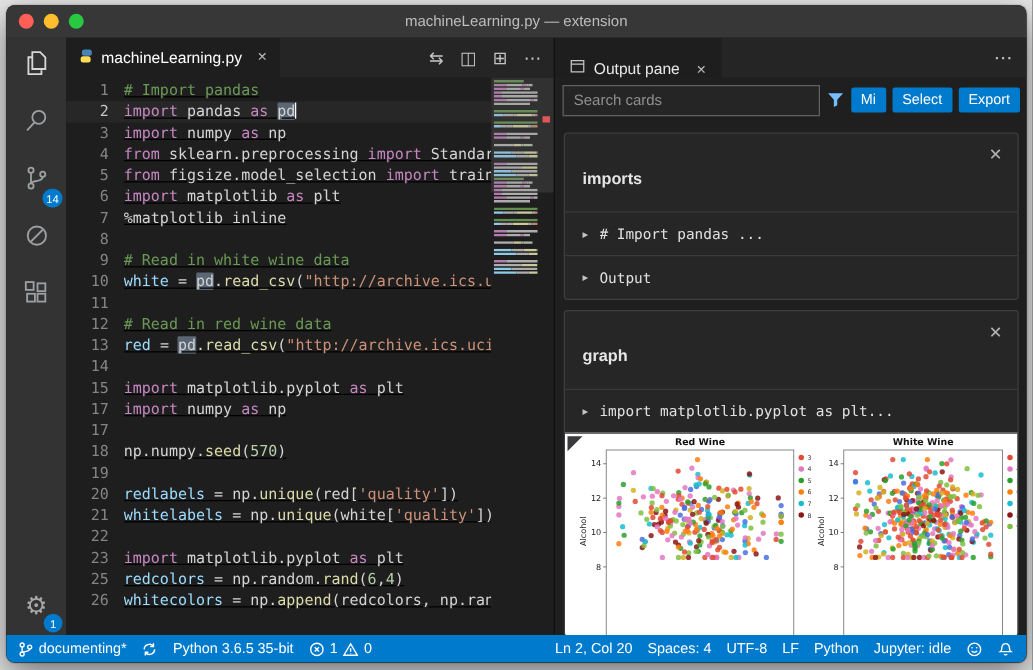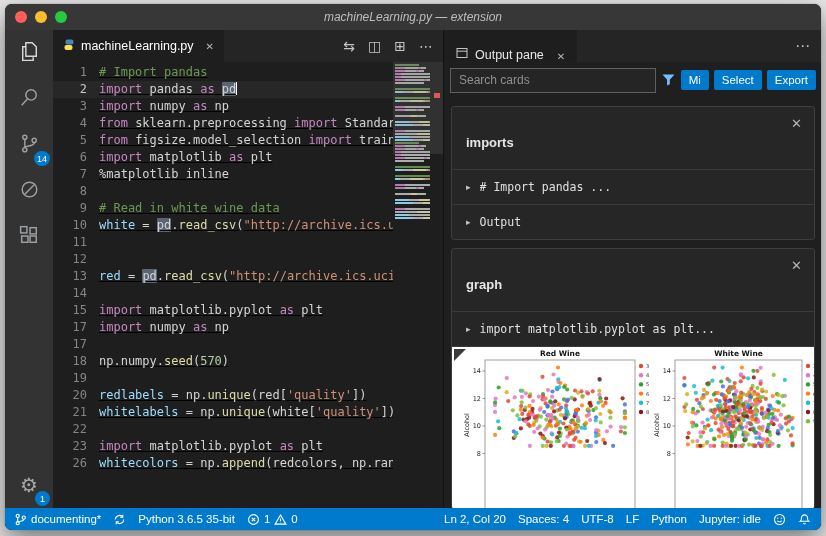--- a/index.html
+++ b/index.html
@@ -9,21 +9,21 @@
   .window { position:absolute; left:5px; top:4px; width:816px; height:526px; border-radius:7px;
             overflow:hidden; background:#1e1e1e; box-shadow:0 10px 28px rgba(0,0,0,.5), 0 0 1px rgba(0,0,0,.6);
             display:flex; flex-direction:column; }
 
   
   .titlebar { height:26px; background:#373738; position:relative; flex:0 0 26px; }
   .traffic { position:absolute; left:10px; top:7px; display:flex; gap:8px; }
   .tl { width:12px; height:12px; border-radius:50%; display:inline-block; }
   .tl.red{background:#ff5f57}.tl.yellow{background:#febc2e}.tl.green{background:#28c841}
   .wtitle { position:absolute; left:0; right:0; top:0; height:26px; line-height:26px; text-align:center;
-            color:#bdbdbd; font-size:12px;font-style:italic; }
+            color:#bdbdbd; font-size:12px; }
 
   .main { flex:1; display:flex; min-height:0; }
 
   
   .activitybar { width:48px; background:#333333; display:flex; flex-direction:column; flex:0 0 48px; }
   .ab-item { height:46px; display:flex; align-items:center; justify-content:center; position:relative; }
   .ab-item svg { width:25px; height:25px; stroke:#9da0a2; fill:none; stroke-width:1.4; }
   .ab-item.bright svg { stroke:#d7d7d7; }
   .ab-spacer { flex:1; }
   .badge { position:absolute; right:3px; bottom:2px; min-width:15px; height:15px; border-radius:8px;
@@ -177,32 +177,33 @@
               <div class="code-line current"><span class="ln">2</span><span class="lc"><span class="tk-k">import</span><span class="tk-p"> pandas </span><span class="tk-k">as</span><span class="tk-p"> </span><span class="tk-p tk-hl">pd</span><span class="caret"></span></span></div>
               <div class="code-line"><span class="ln">3</span><span class="lc"><span class="tk-k">import</span><span class="tk-p"> numpy </span><span class="tk-k">as</span><span class="tk-p"> np</span></span></div>
               <div class="code-line"><span class="ln">4</span><span class="lc"><span class="tk-k">from</span><span class="tk-p"> sklearn.preprocessing </span><span class="tk-k">import</span><span class="tk-p"> StandardScaler</span></span></div>
               <div class="code-line"><span class="ln">5</span><span class="lc"><span class="tk-k">from</span><span class="tk-p"> figsize.model_selection </span><span class="tk-k">import</span><span class="tk-p"> train_test_split</span></span></div>
               <div class="code-line"><span class="ln">6</span><span class="lc"><span class="tk-k">import</span><span class="tk-p"> matplotlib </span><span class="tk-k">as</span><span class="tk-p"> plt</span></span></div>
               <div class="code-line"><span class="ln">7</span><span class="lc"><span class="tk-p">%matplotlib inline</span></span></div>
               <div class="code-line"><span class="ln">8</span><span class="lc"></span></div>
               <div class="code-line"><span class="ln">9</span><span class="lc"><span class="tk-c"># Read in white wine data</span></span></div>
               <div class="code-line"><span class="ln">10</span><span class="lc"><span class="tk-v">white</span><span class="tk-p"> = </span><span class="tk-p tk-hl">pd</span><span class="tk-p">.</span><span class="tk-f">read_csv</span><span class="tk-p">(</span><span class="tk-s">"http://archive.ics.uci.edu/ml/machine-learning-databases/wine-quality/winequality-white.csv"</span></span></div>
               <div class="code-line"><span class="ln">11</span><span class="lc"></span></div>
-              <div class="code-line"><span class="ln">12</span></div>
+              <div class="code-line"><span class="ln">12</span><span class="lc"><span class="tk-c"># Read in red wine data</span></span></div>
               <div class="code-line"><span class="ln">13</span><span class="lc"><span class="tk-v">red</span><span class="tk-p"> = </span><span class="tk-p tk-hl">pd</span><span class="tk-p">.</span><span class="tk-f">read_csv</span><span class="tk-p">(</span><span class="tk-s">"http://archive.ics.uci.edu/ml/machine-learning-databases/wine-quality/winequality-red.csv"</span></span></div>
               <div class="code-line"><span class="ln">14</span><span class="lc"></span></div>
               <div class="code-line"><span class="ln">15</span><span class="lc"><span class="tk-k">import</span><span class="tk-p"> matplotlib.pyplot </span><span class="tk-k">as</span><span class="tk-p"> plt</span></span></div>
               <div class="code-line"><span class="ln">17</span><span class="lc"><span class="tk-k">import</span><span class="tk-p"> numpy </span><span class="tk-k">as</span><span class="tk-p"> np</span></span></div>
               <div class="code-line"><span class="ln">17</span><span class="lc"></span></div>
               <div class="code-line"><span class="ln">18</span><span class="lc"><span class="tk-p">np.numpy.</span><span class="tk-f">seed</span><span class="tk-p">(</span><span class="tk-n">570</span><span class="tk-p">)</span></span></div>
               <div class="code-line"><span class="ln">19</span><span class="lc"></span></div>
               <div class="code-line"><span class="ln">20</span><span class="lc"><span class="tk-v">redlabels</span><span class="tk-p"> = np.</span><span class="tk-f">unique</span><span class="tk-p">(red[</span><span class="tk-s">'quality'</span><span class="tk-p">])</span></span></div>
               <div class="code-line"><span class="ln">21</span><span class="lc"><span class="tk-v">whitelabels</span><span class="tk-p"> = np.</span><span class="tk-f">unique</span><span class="tk-p">(white[</span><span class="tk-s">'quality'</span><span class="tk-p">])</span></span></div>
               <div class="code-line"><span class="ln">22</span><span class="lc"></span></div>
               <div class="code-line"><span class="ln">23</span><span class="lc"><span class="tk-k">import</span><span class="tk-p"> matplotlib.pyplot </span><span class="tk-k">as</span><span class="tk-p"> plt</span></span></div>
+              <div class="code-line"><span class="ln">25</span><span class="lc"><span class="tk-v">redcolors</span><span class="tk-p"> = np.random.</span><span class="tk-f">rand</span><span class="tk-p">(</span><span class="tk-n">6</span><span class="tk-p">,</span><span class="tk-n">4</span><span class="tk-p">)</span></span></div>
               <div class="code-line"><span class="ln">26</span><span class="lc"><span class="tk-v">whitecolors</span><span class="tk-p"> = np.</span><span class="tk-f">append</span><span class="tk-p">(redcolors, np.random.</span></span></div>
             </div>
           <div class="minimap">
               <div class="mm-row"><span class="mm-seg mm-c" style="width: 24px;"></span></div>
               <div class="mm-row"><span class="mm-seg mm-k" style="width: 10px;"></span><span class="mm-seg mm-p" style="width: 13px;"></span><span class="mm-seg mm-k" style="width: 3px;"></span><span class="mm-seg mm-p" style="width: 2px;"></span><span class="mm-seg mm-p" style="width: 3px;"></span></div>
               <div class="mm-row"><span class="mm-seg mm-k" style="width: 10px;"></span><span class="mm-seg mm-p" style="width: 11px;"></span><span class="mm-seg mm-k" style="width: 3px;"></span><span class="mm-seg mm-p" style="width: 5px;"></span></div>
               <div class="mm-row"><span class="mm-seg mm-k" style="width: 6px;"></span><span class="mm-seg mm-p" style="width: 37px;"></span></div>
               <div class="mm-row"><span class="mm-seg mm-k" style="width: 6px;"></span><span class="mm-seg mm-p" style="width: 40px;"></span></div>
               <div class="mm-row"><span class="mm-seg mm-k" style="width: 10px;"></span><span class="mm-seg mm-p" style="width: 19px;"></span><span class="mm-seg mm-k" style="width: 3px;"></span><span class="mm-seg mm-p" style="width: 6px;"></span></div>
               <div class="mm-row"><span class="mm-seg mm-p" style="width: 29px;"></span></div>

